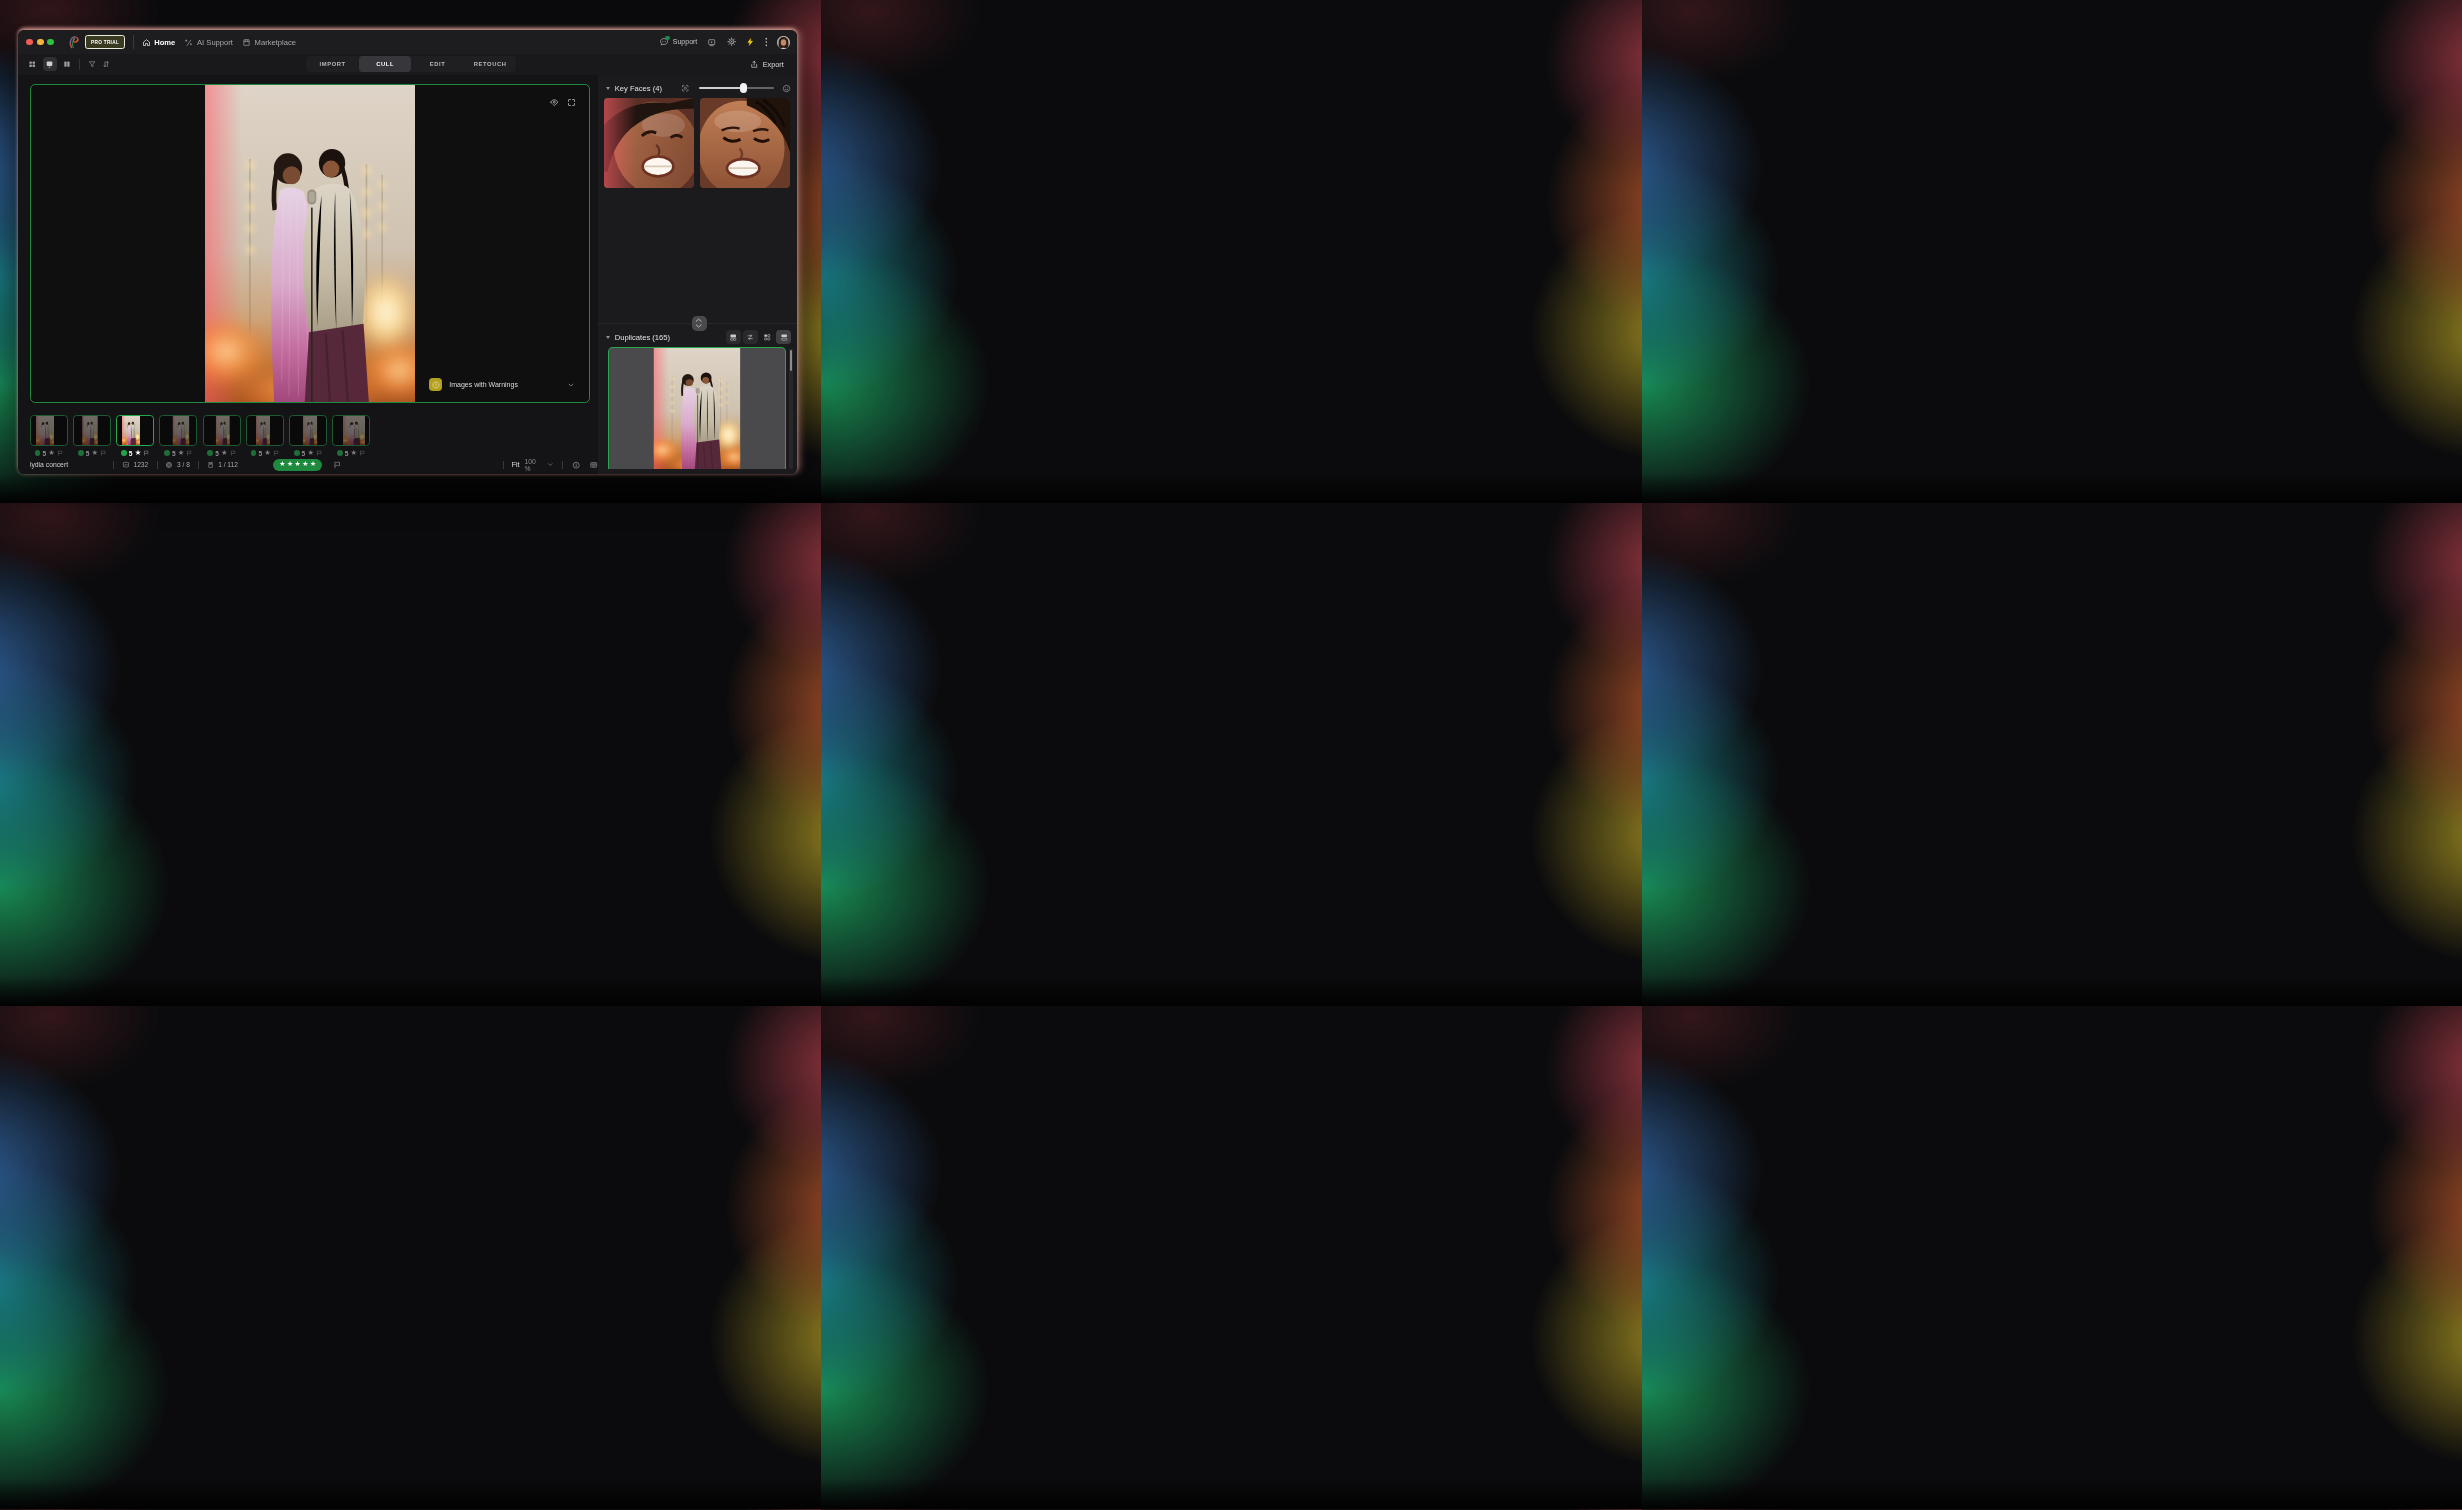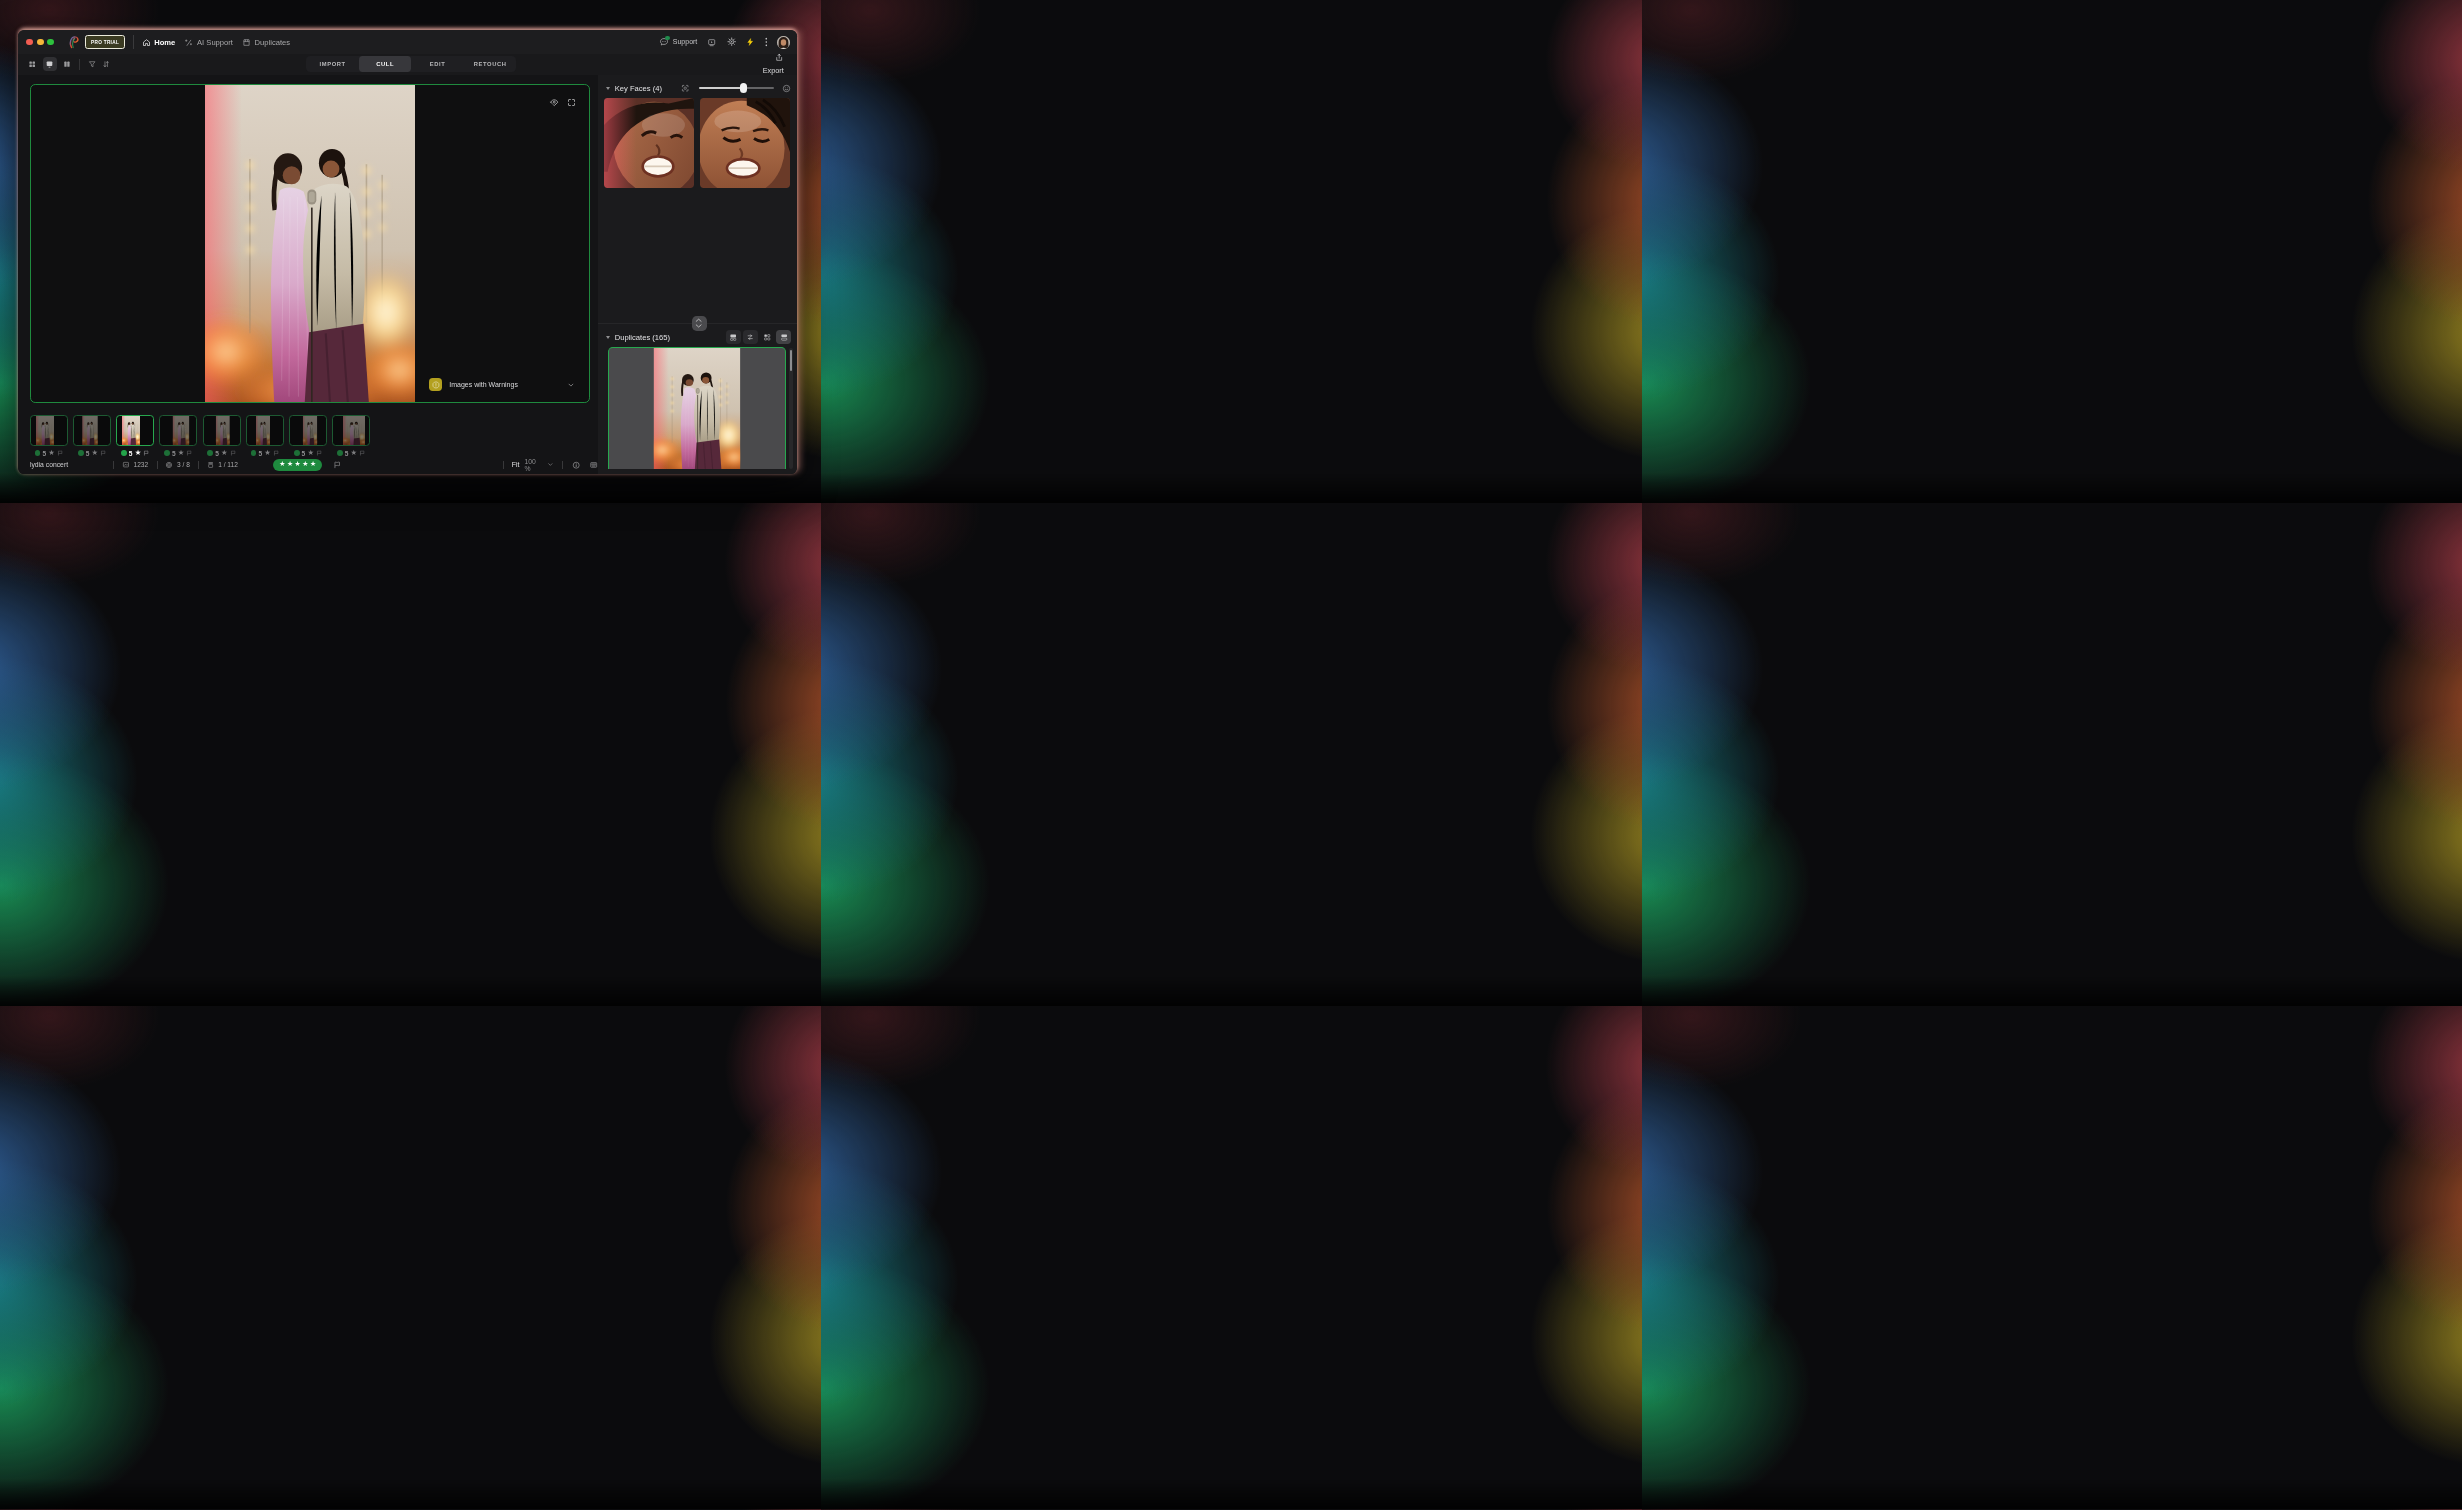--- a/index.html
+++ b/index.html
@@ -48,21 +48,21 @@
   
   .toolbar{ height:20.5px; background:#19191b; position:relative; display:flex; align-items:center; padding:0 7.3px; flex:0 0 auto;}
   .viewtoggles{ display:flex; align-items:center; gap:3.1px; }
   .vt-btn{ width:14px; height:14px; border-radius:3.7px; display:flex; align-items:center; justify-content:center; color:#9c9c9e;}
   .vt-btn.active{ background:#303033; color:#cfcfd1; }
   .tl-sep{ width:0.5px; height:10.5px; background:#333335; margin:0 5.2px; }
   .tabs{ position:absolute; left:288px; top:2.1px; width:210px; height:16.3px; background:#1f1f22; border-radius:4.2px; display:flex; }
   .tab{ flex:1; display:flex; align-items:center; justify-content:center; color:#b9b9bb;
         font-size:5.8px; font-weight:bold; letter-spacing:0.6px; border-radius:3.7px; }
   .tab.active{ background:#37373b; color:#fff; }
-  .export{ margin-left:auto; display:flex; align-items:flex-end; gap:4.2px; color:#dedee0; font-size:7.3px; padding-right:6.3px;flex-direction:column;}
+  .export{ margin-left:auto; display:flex; align-items:center; gap:4.2px; color:#dedee0; font-size:7.3px; padding-right:6.3px;}
   
   .content{ flex:1; display:flex; min-height:0; }
   .main{ width:580px; position:relative; background:#141416; }
   .viewer{
     position:absolute; left:11.5px; top:9.4px; width:560px; height:319px;
     border:1.3px solid #1f8a3e; border-radius:5.2px; background:#0f0f10; overflow:hidden;
   }
   .photo{ position:absolute; top:0; bottom:0; left:50%; transform:translateX(-50%); width:210px; }
   .photo svg{ width:100%; height:100%; display:block; }
   .viewer-icons{ position:absolute; top:13.6px; right:12.6px; display:flex; gap:7.9px; color:#d6d6d8; }
@@ -300,21 +300,21 @@
         <svg width="9" height="9" viewBox="0 0 24 24">
             <path d="M8 20 L18 6" stroke="currentColor" stroke-width="1.8" stroke-linecap="round"></path>
             <path d="M6 5 v4 M4 7 h4 M18.5 15 v3 M17 16.5 h3" stroke="currentColor" stroke-width="1.6" stroke-linecap="round"></path>
           </svg>
         <span>AI Support</span>
       </div>
       <div class="nav-item">
         <svg width="9" height="9" viewBox="0 0 24 24">
             <path d="M4.5 9.5 L5.5 4.5 H18.5 L19.5 9.5 Z M5 9.5 V19.5 H19 V9.5 M9 4.5 V9.5 M15 4.5 V9.5" fill="none" stroke="currentColor" stroke-width="1.7" stroke-linejoin="round"></path>
           </svg>
-        <span>Duplicates</span>
+        <span>Marketplace</span>
       </div>
     </div>
     <div class="top-right">
       <div class="support">
         <span class="chatwrap">
           <svg width="10" height="9.4" viewBox="0 0 24 24">
               <path d="M12 4 C6.5 4 3 7.5 3 11.5 C3 13.8 4.2 15.8 6 17 L5 20.5 L9 18.6 C10 18.9 11 19 12 19 C17.5 19 21 15.5 21 11.5 C21 7.5 17.5 4 12 4 Z" fill="none" stroke="currentColor" stroke-width="1.7" stroke-linejoin="round"></path>
               <circle cx="8.5" cy="11.5" r="1" fill="currentColor"></circle>
               <circle cx="12" cy="11.5" r="1" fill="currentColor"></circle>
               <circle cx="15.5" cy="11.5" r="1" fill="currentColor"></circle>

